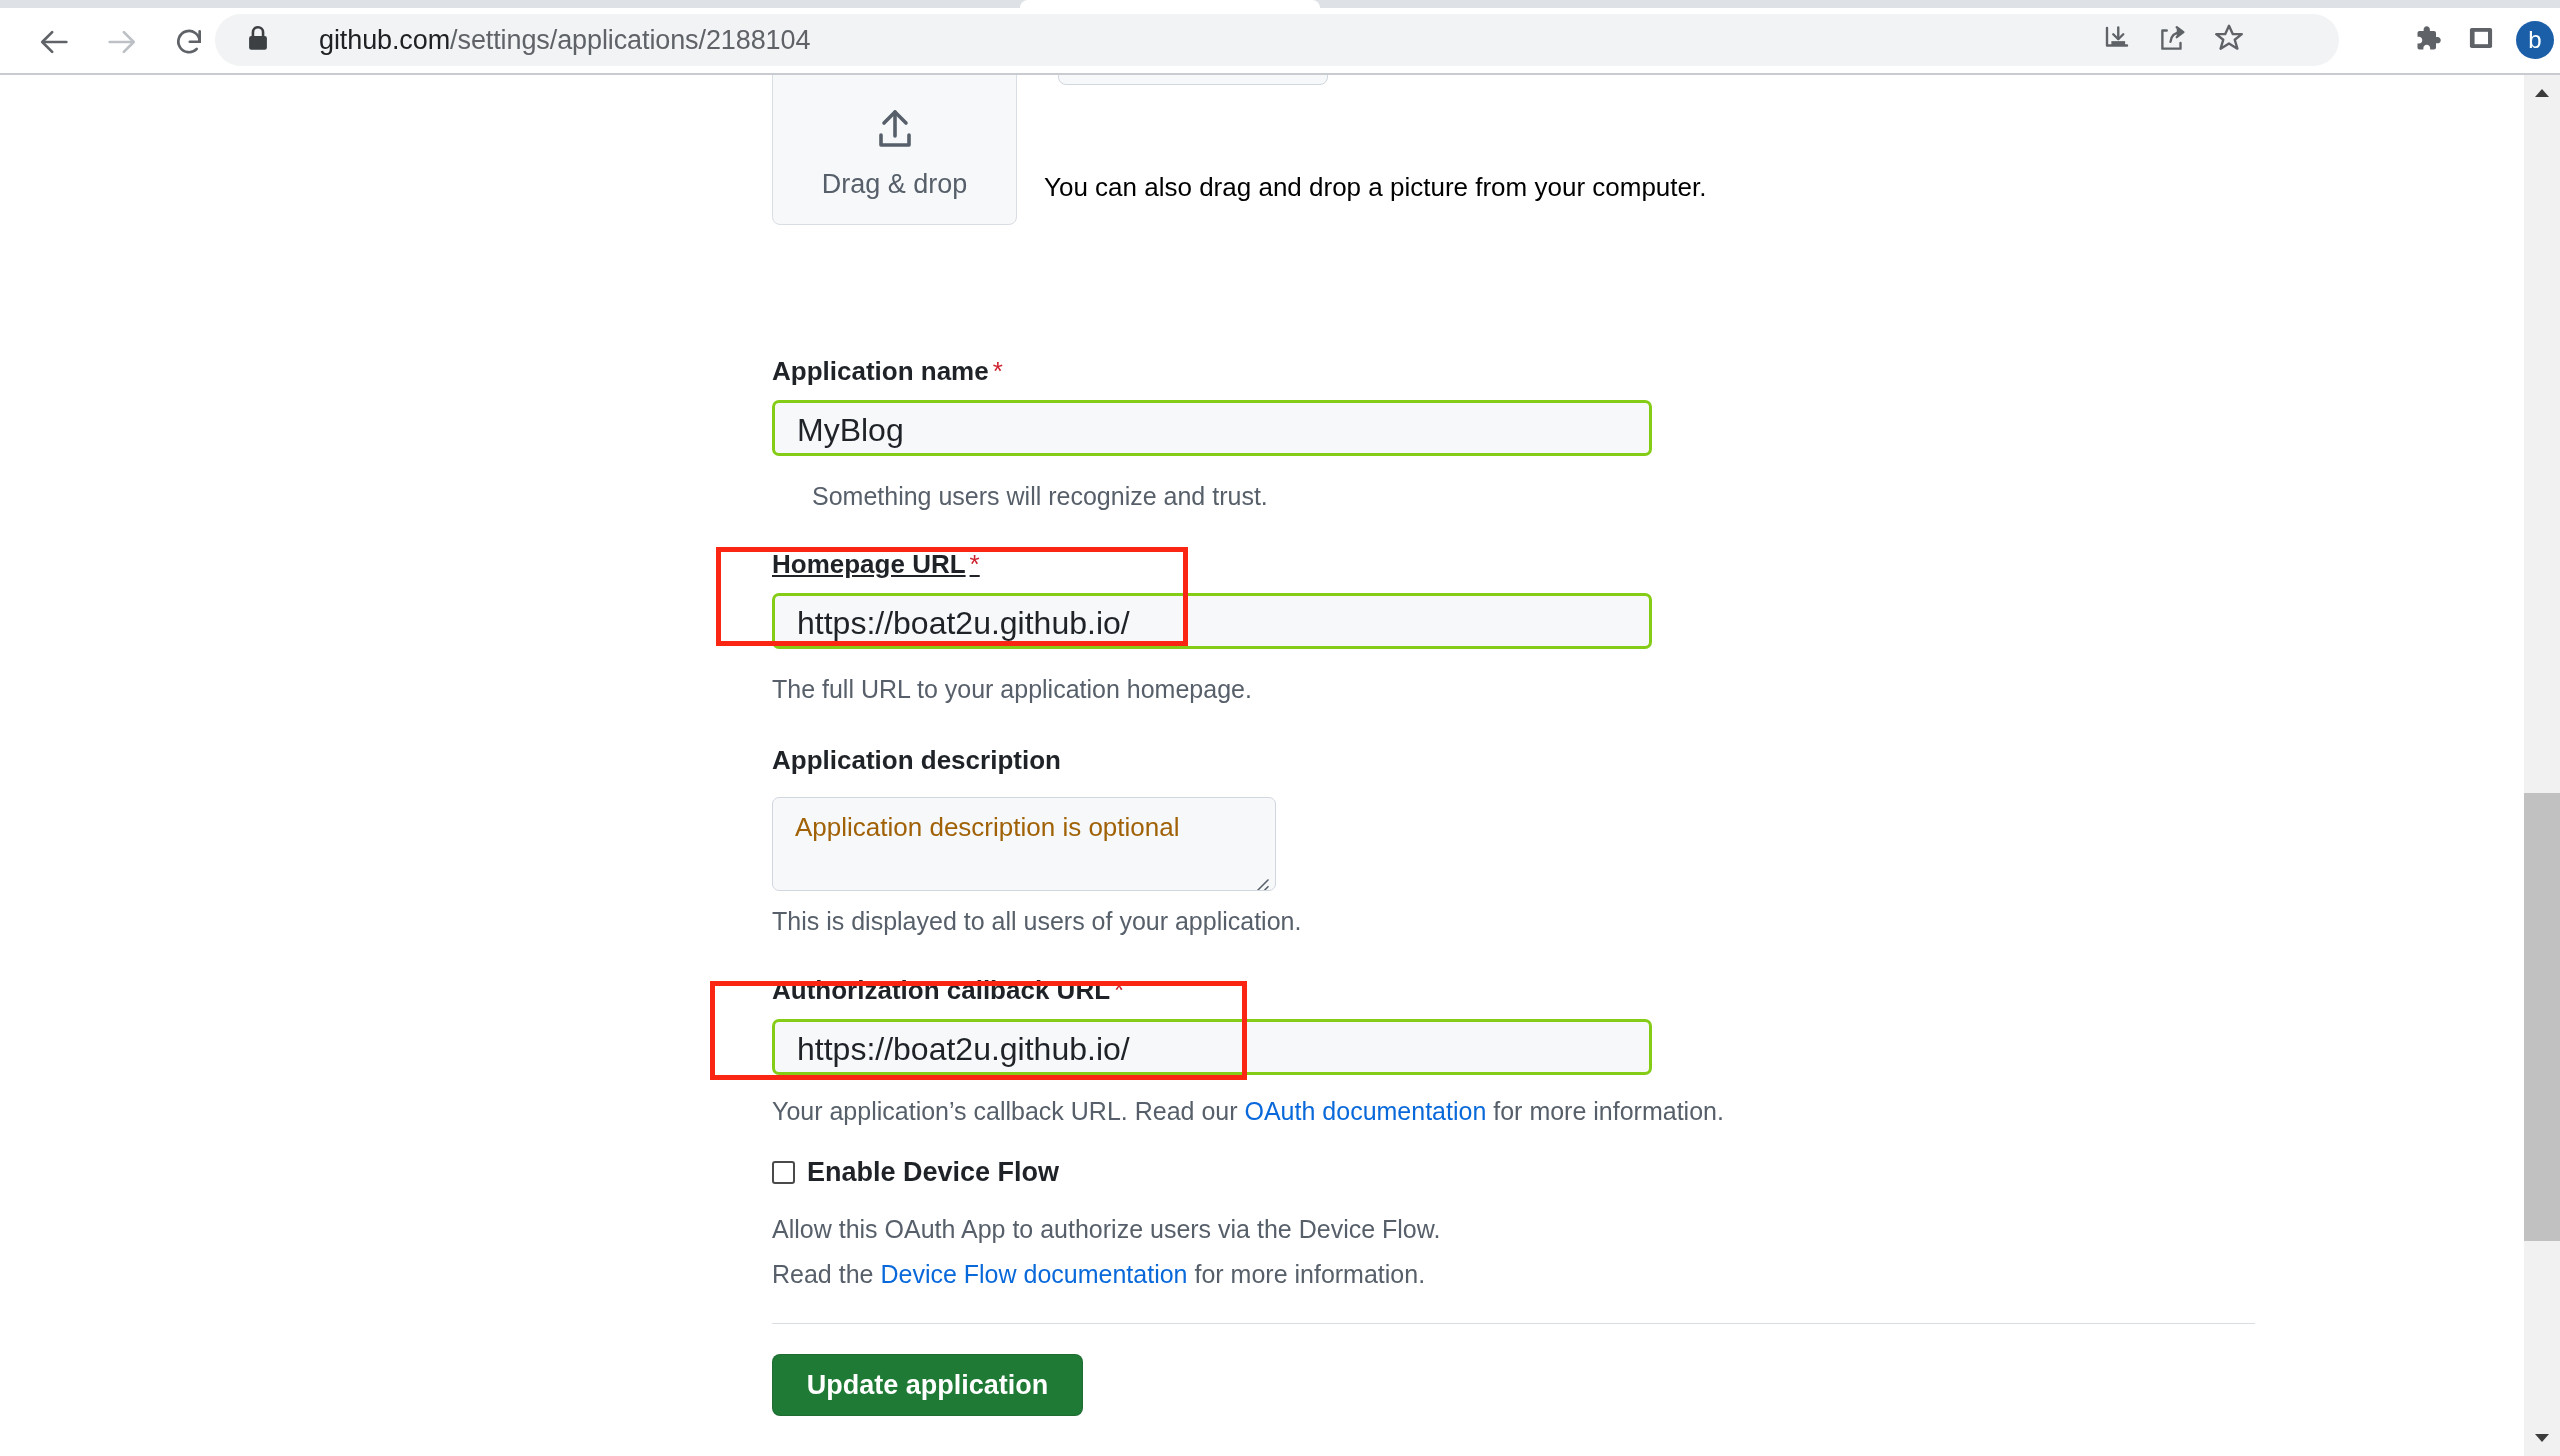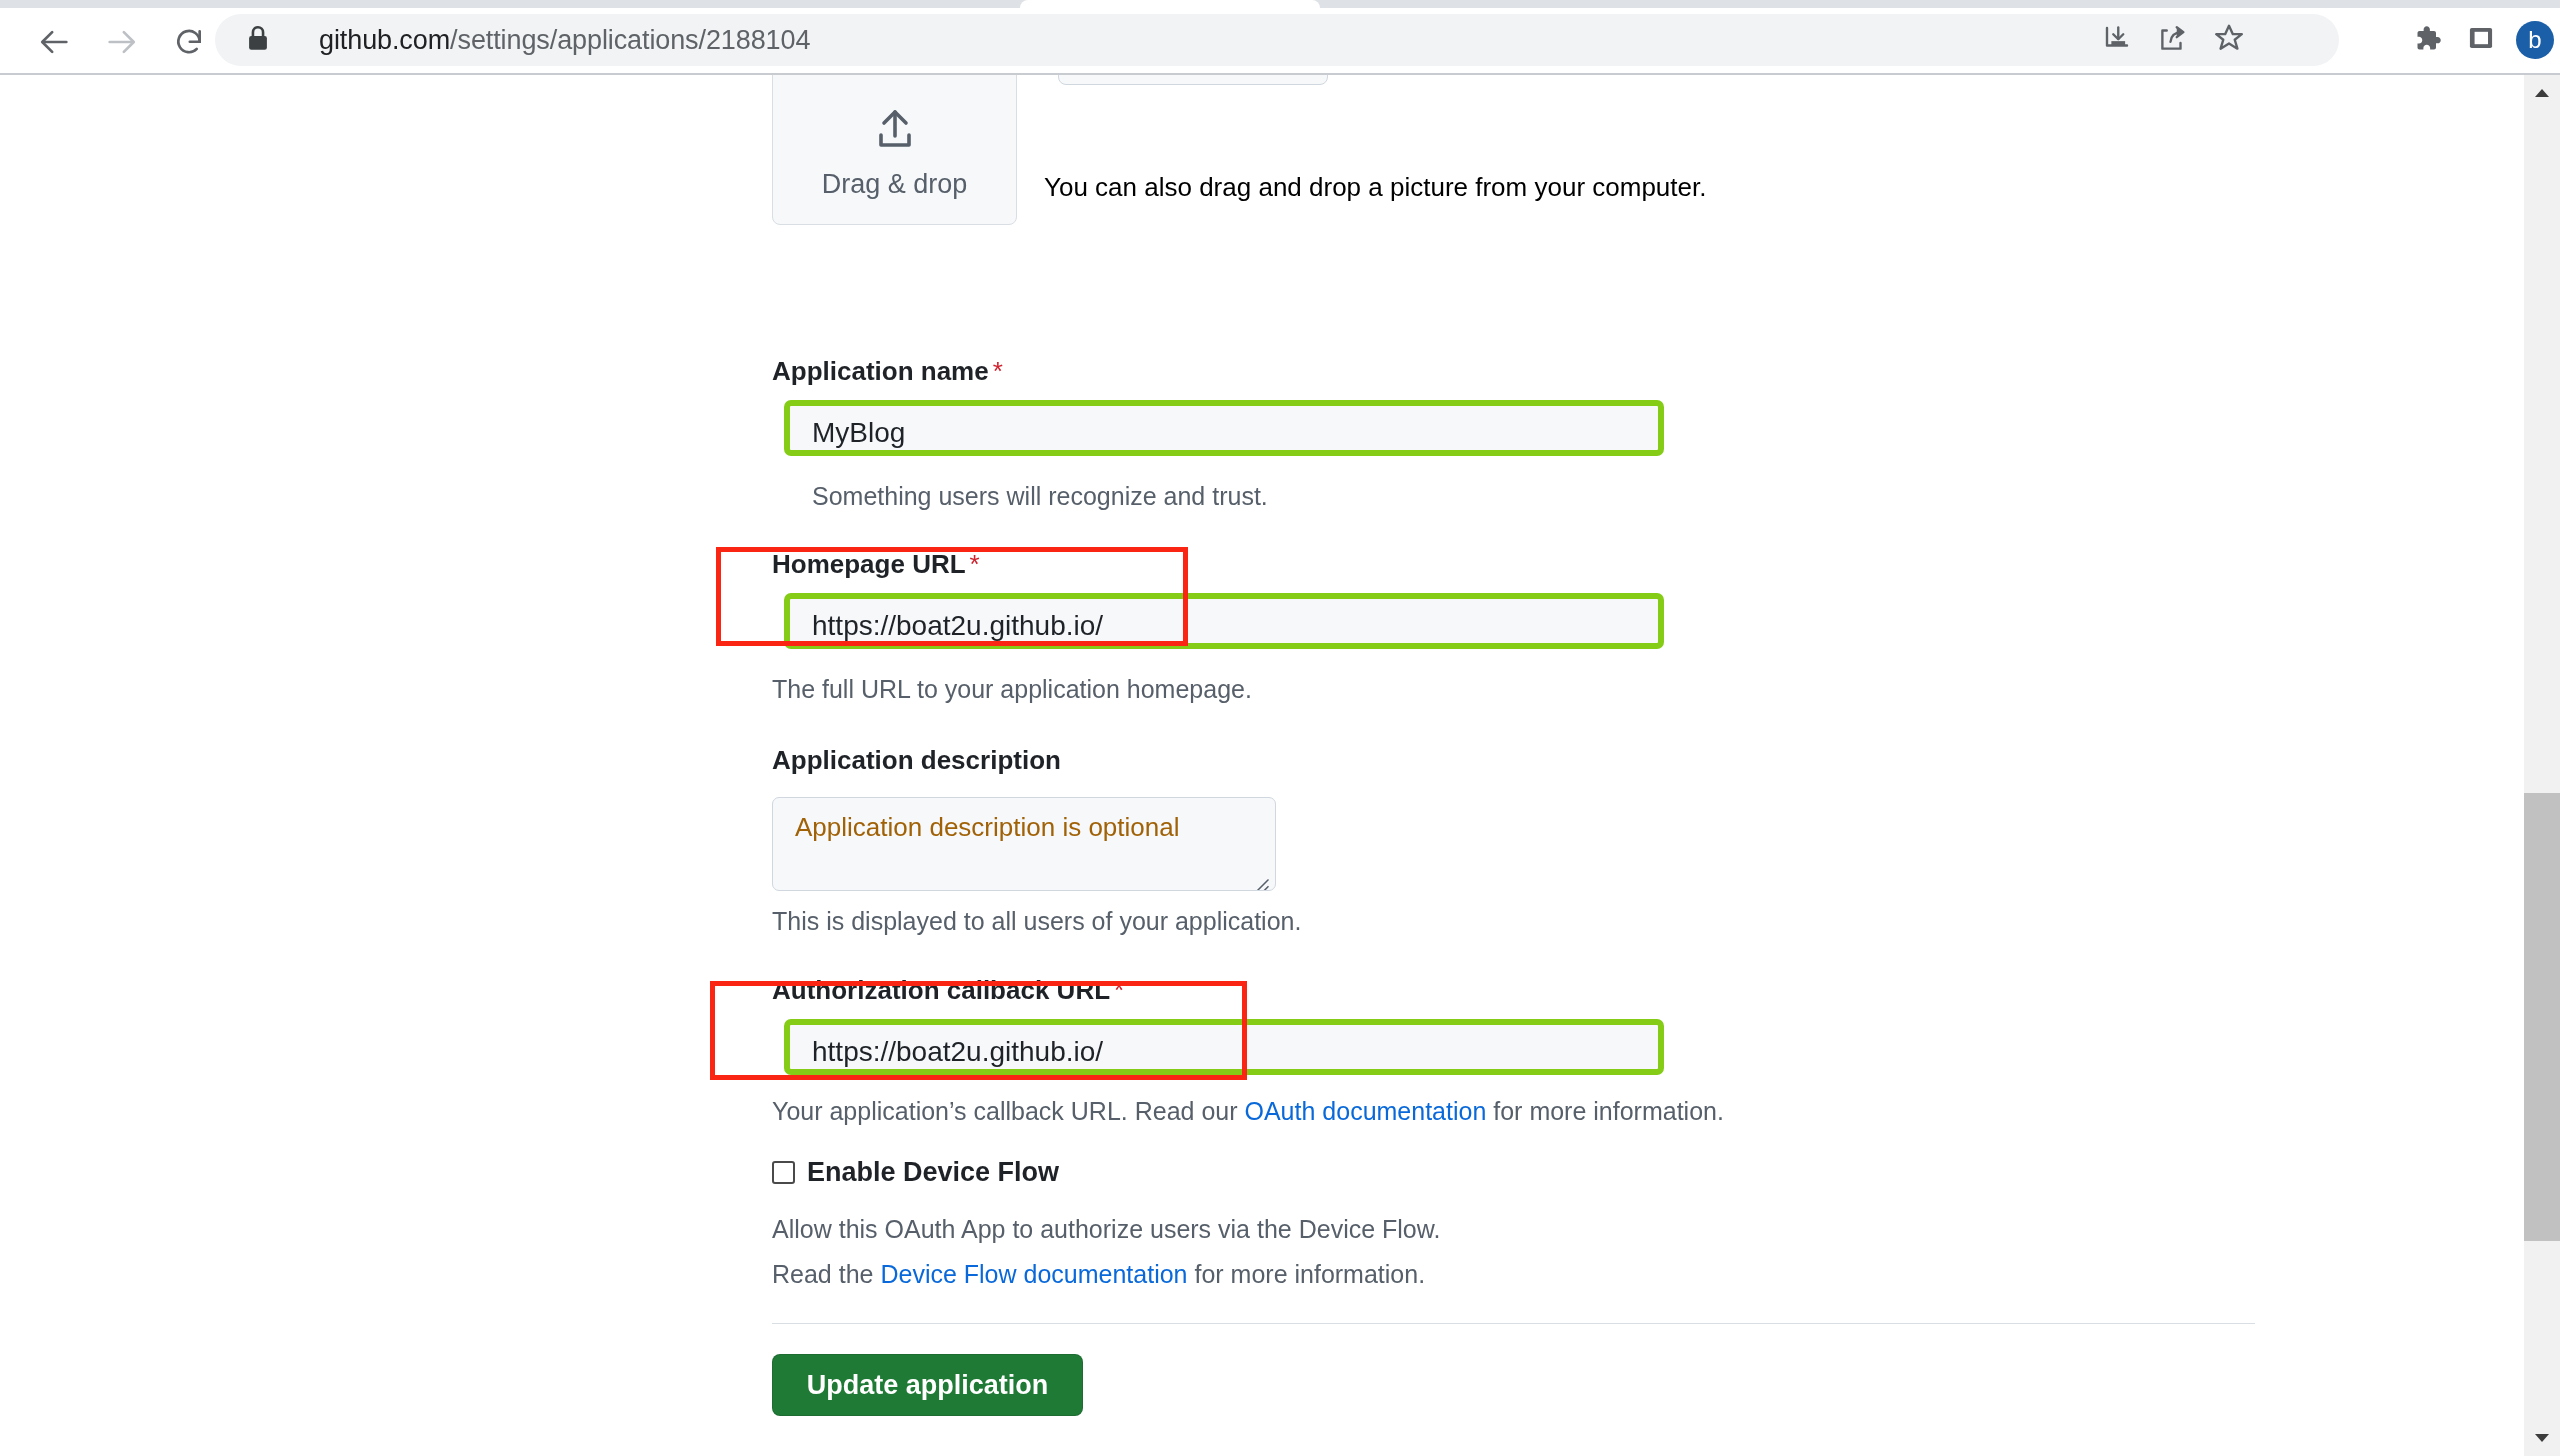--- a/index.html
+++ b/index.html
@@ -144,29 +144,28 @@
   .field-label .req {
     color: #cf222e;
     font-weight: normal;
     margin-left: 4px;
   }
   .text-input {
     position: absolute;
     left: 772px;
     width: 880px; height: 56px;
     background: #f6f8fa;
-    border: 6px solid #84cc16;
+    border: 3px solid #84cc16;
     border-radius: 7px;
-    font-size: 28px;
+    font-size: 32px;
     color: #1f2328;
     padding: 0 22px;
     line-height: 54px;
     white-space: nowrap;
     overflow: hidden;
-    margin-left: 12px;
   }
   .help-text {
     position: absolute;
     font-size: 25px;
     color: #57606a;
     white-space: nowrap;
   }
   .help-text a {
     color: #0969da;
     text-decoration: none;
@@ -375,21 +374,21 @@
   </div>
 
   <div id="dragdrop-hint">You can also drag and drop a picture from your computer.</div>
 
   <div class="field-label" style="left:772px; top:281px;">
     <span>Application name</span><span class="req">*</span>
   </div>
   <div class="text-input" style="top:325px;">MyBlog</div>
   <div class="help-text" style="left:812px; top:407px;">Something users will recognize and trust.</div>
 
-  <div class="field-label" style="left:772px; top:474px;">
+  <div class="field-label" style="left:772px; top:474px;text-decoration:underline;">
     <span>Homepage URL</span><span class="req">*</span>
   </div>
   <div class="text-input" style="top:518px;">https://boat2u.github.io/</div>
   <div class="help-text" style="left:772px; top:600px;">The full URL to your application homepage.</div>
 
   <div class="field-label" style="left:772px; top:670px;">
     <span>Application description</span>
   </div>
   <div id="desc-textarea">
     <span>Application description is optional</span>

